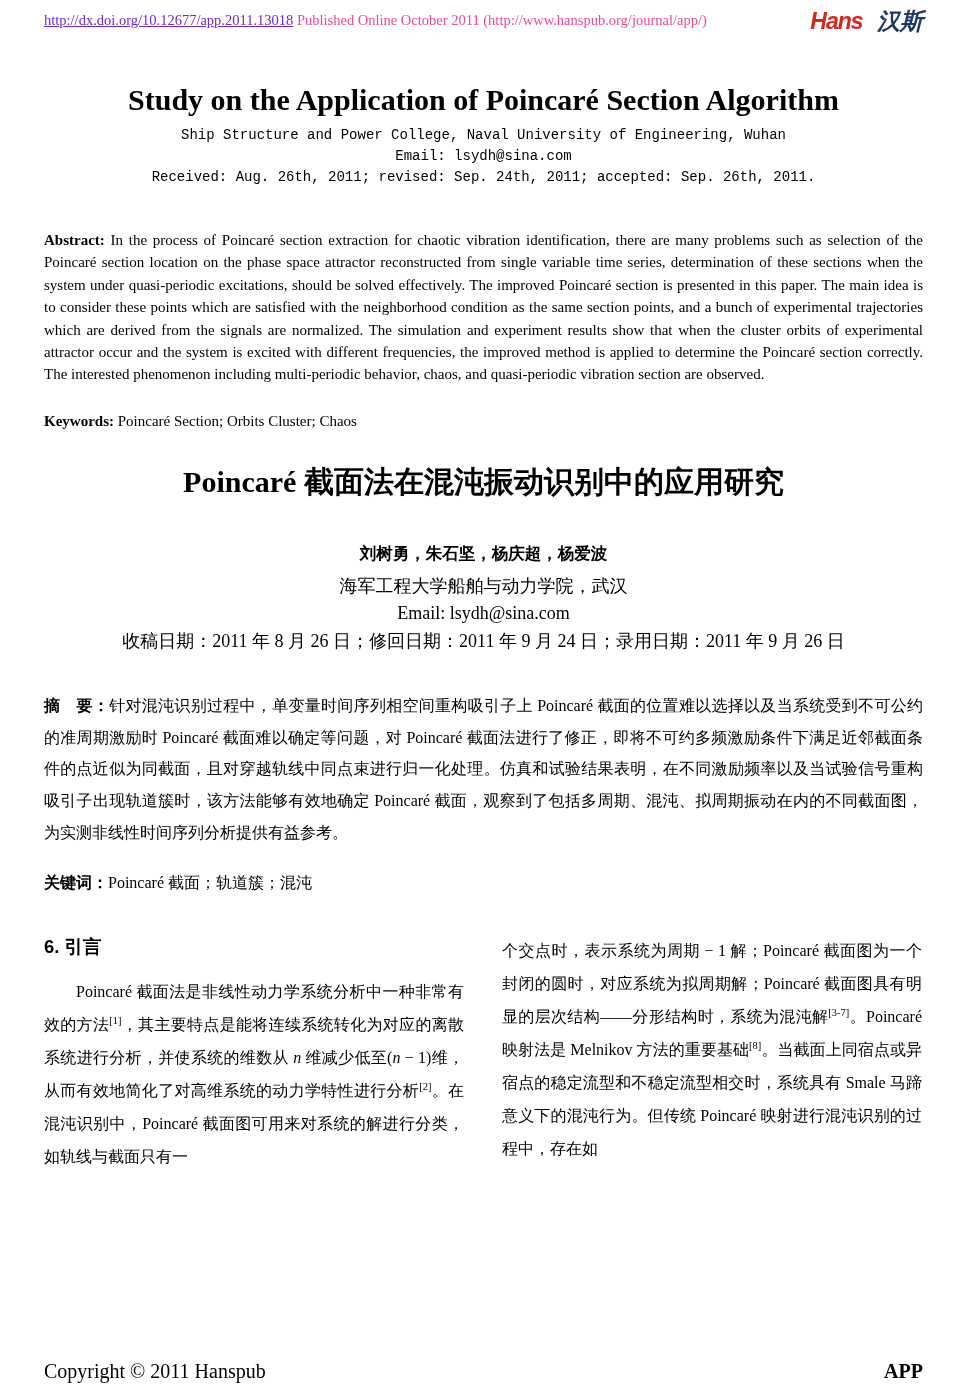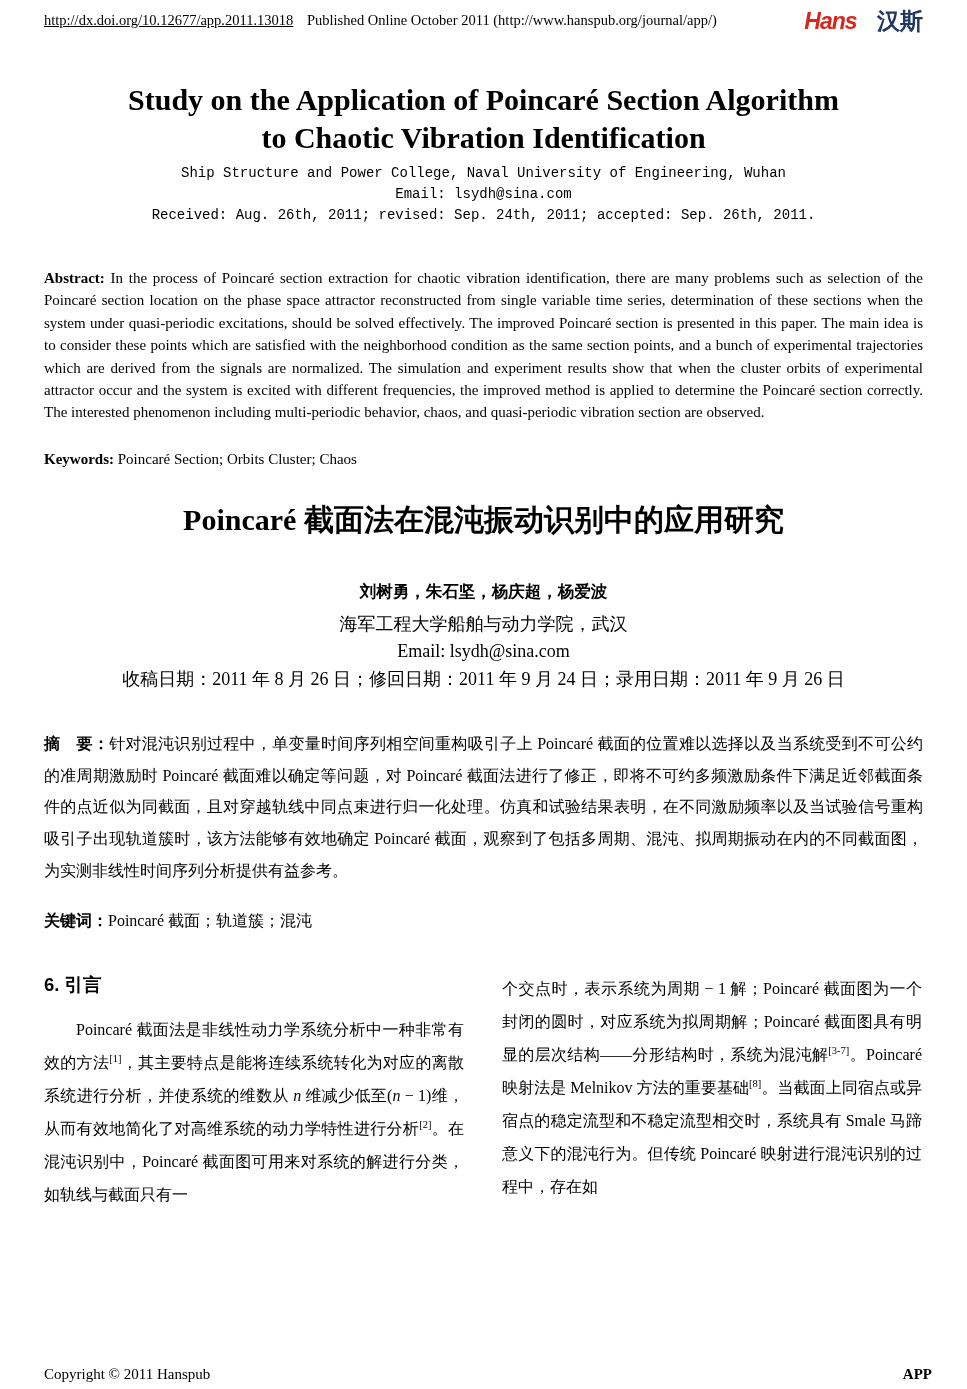--- a/index.html
+++ b/index.html
@@ -8,25 +8,25 @@
     width:967px; height:1389px; position:relative; overflow:hidden;
     font-family:"Liberation Serif","DejaVu Serif",serif; color:#000;
   }
   .page { padding:8px 44px 0 44px; }
 
   
   .header { display:flex; justify-content:space-between; align-items:flex-start; }
   .header-line1 { font-size:15.5px; font-weight:bold; }
   .journal-italic { font-style:italic; }
   .header-line2 { font-size:14.5px; margin-top:4px; }
-  .doi-link { color:#000000; text-decoration:underline; }
-  .pub-info { color:#000000; margin-left:10px; }
+  .doi-link { color:#6d28d9; text-decoration:underline; }
+  .pub-info { color:#ec4899; }
   .logo { font-family:"Liberation Sans","DejaVu Sans",sans-serif; font-size:23px; font-weight:bold; white-space:nowrap; line-height:1; margin-top:2px; }
   .logo-hans { font-style:italic; letter-spacing:-1px; }
-  .logo-cn { margin-left:14px; }
+  .logo-cn { margin-left:8px;font-style:italic; }
 
   
   .title-en { text-align:center; font-weight:bold; font-size:30px; line-height:38px; margin-top:48px; }
   .authors-en { text-align:center; font-weight:bold; font-size:17px; margin-top:26px; }
   .meta-en { text-align:center; font-size:14px; margin-top:5px;font-family:Liberation Mono, monospace; }
   .meta-en.first { margin-top:8px; }
 
   
   .abstract-en { margin-top:44px; font-size:15px; line-height:22.4px; text-align:justify; }
   .abstract-en b, .keywords-en b { font-weight:bold; }
@@ -45,21 +45,21 @@
 
   
   .columns { display:flex; gap:38px; margin-top:40px; }
   .col { width:420px; }
   .sec-heading { font-family:"Liberation Sans","DejaVu Sans",sans-serif; font-weight:bold; font-size:18.5px; margin-bottom:16px; }
   .body-par { font-size:16px; line-height:33px; text-align:justify; }
   .body-par.indent { text-indent:2em; }
   sup { font-size:10.5px; line-height:0; }
 
   
-  .footer { position:absolute; left:44px; right:35px; bottom:6px; display:flex; justify-content:space-between; font-size:15px; }
+  .footer { position:absolute; left:44px; right:44px; bottom:6px; display:flex; justify-content:space-between; font-size:20px; }
   .footer-right { font-weight:bold; }
 </style>
 </head>
 <body>
 
 <div class="page">
 
   <div class="header">
     <div>
       <div class="header-line2">
@@ -68,21 +68,20 @@
       </div>
     </div>
     <div class="logo">
       <span class="logo-hans" style="color:#d9251c;">Hans</span>
       <span class="logo-cn" style="color:#1f3864;">汉斯</span>
     </div>
   </div>
 
   <div class="title-en">
     <div>Study on the Application of Poincaré Section Algorithm</div>
-    <div>to Chaotic Vibration Identification</div>
   </div>
 
   <div class="meta-en first">Ship Structure and Power College, Naval University of Engineering, Wuhan</div>
   <div class="meta-en">Email: lsydh@sina.com</div>
   <div class="meta-en">Received: Aug. 26th, 2011; revised: Sep. 24th, 2011; accepted: Sep. 26th, 2011.</div>
 
   <div class="abstract-en">
     <b>Abstract:</b><span> In the process of Poincaré section extraction for chaotic vibration identification, there are many problems such as selection of the Poincaré section location on the phase space attractor reconstructed from single variable time series, determination of these sections when the system under quasi-periodic excitations, should be solved effectively. The improved Poincaré section is presented in this paper. The main idea is to consider these points which are satisfied with the neighborhood condition as the same section points, and a bunch of experimental trajectories which are derived from the signals are normalized. The simulation and experiment results show that when the cluster orbits of experimental attractor occur and the system is excited with different frequencies, the improved method is applied to determine the Poincaré section correctly. The interested phenomenon including multi-periodic behavior, chaos, and quasi-periodic vibration section are observed.</span>
   </div>
 

